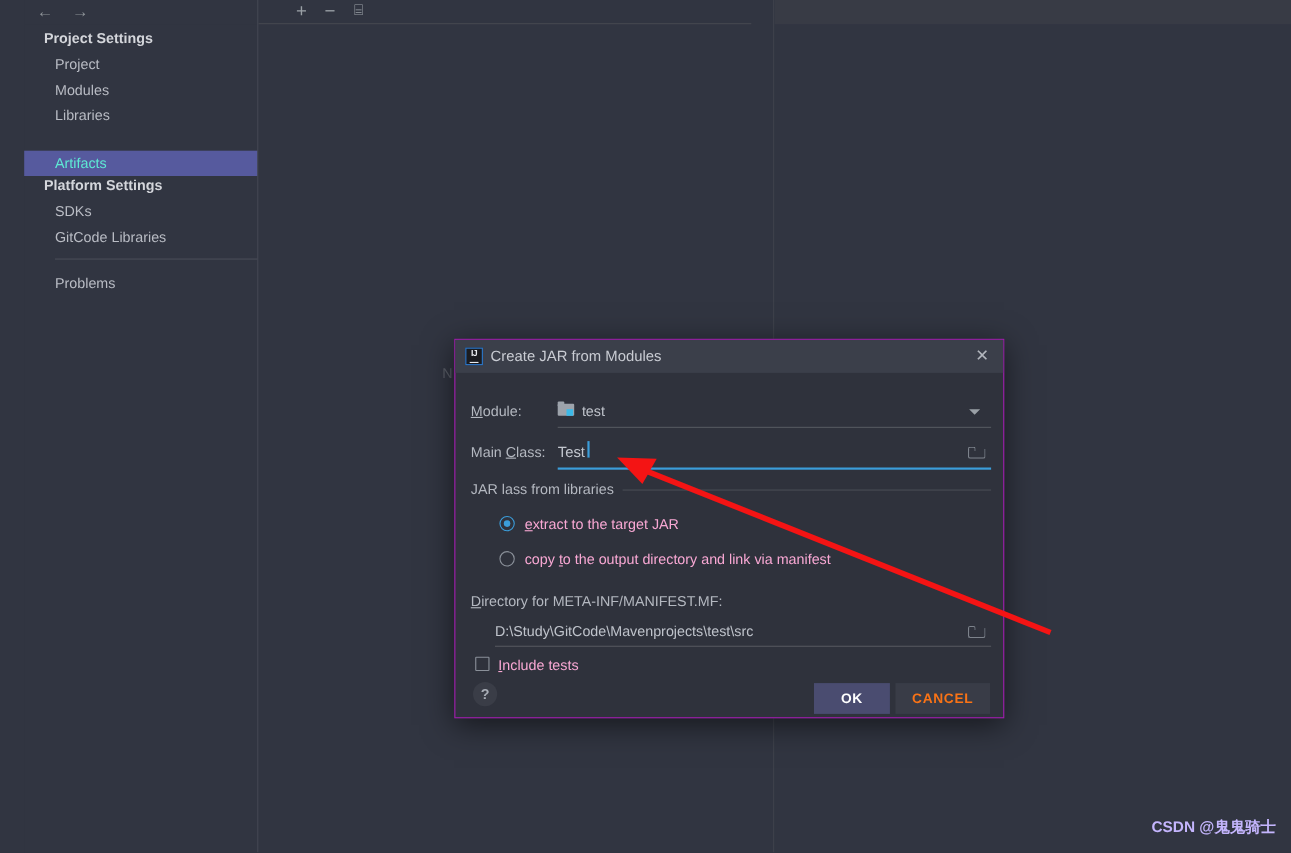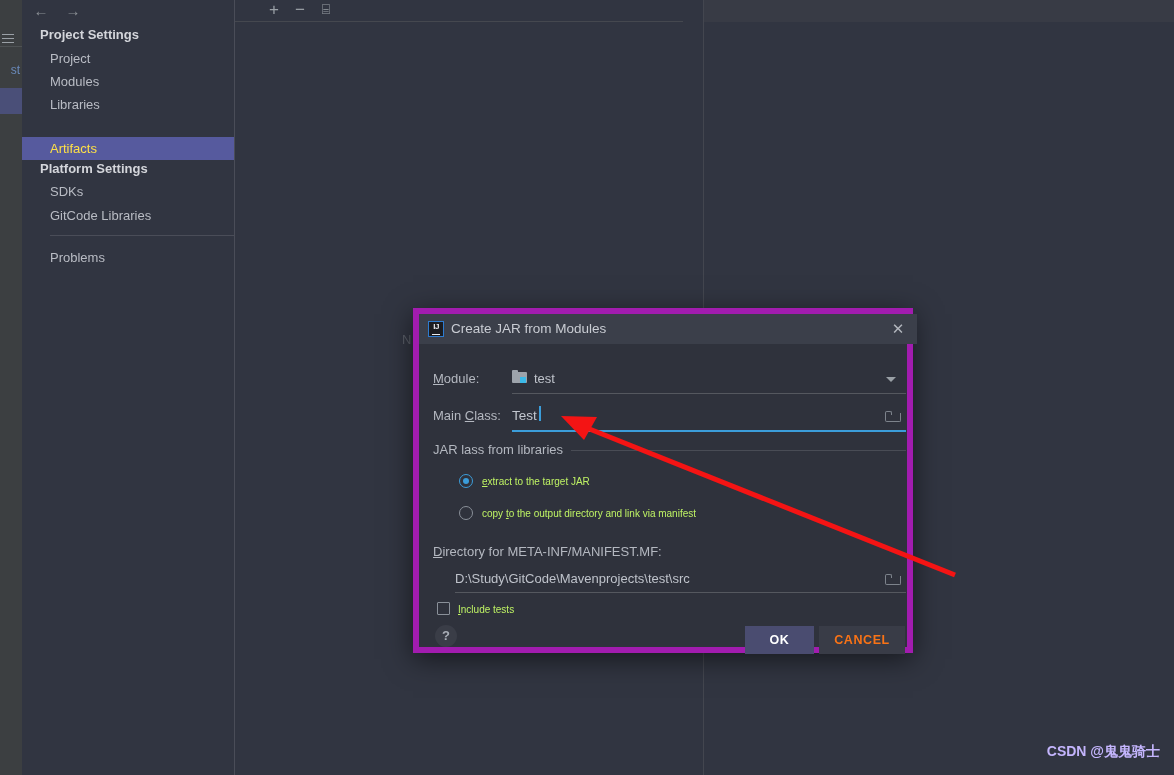--- a/index.html
+++ b/index.html
@@ -58,21 +58,21 @@
   .sb-group {
     position: absolute; left: 18px; color: #d4d6db;
     font-size: 13px; font-weight: bold; white-space: nowrap;
   }
   .sb-item {
     position: absolute; left: 0; width: 212px; height: 23px;
     color: #b9bcc4; font-size: 13px; line-height: 23px;
     padding-left: 28px; white-space: nowrap; cursor: pointer;
   }
   .sb-item.selected {
-    background: #565a9e; color: #fde047;
+    background: #565a9e; color: #5eead4;
   }
   .sb-sep {
     position: absolute; left: 28px; width: 184px; height: 1px; background: #4a4d58;
   }
 
   
   .content-pane {
     position: absolute; left: 213px; top: 0; width: 939px; height: 775px;
     background: #313541;
   }
@@ -94,21 +94,21 @@
     position: absolute; left: 469px; top: 0; width: 470px; height: 775px; background: #313541;
   }
   .pane-right-top {
     position: absolute; left: 0; top: 0; width: 470px; height: 22px; background: #383b45;
   }
 
   
   .dialog {
     position: absolute; left: 413px; top: 308px; width: 500px; height: 345px;
     background: #2f323c;
-    border: 6px solid #a21caf;
+    border: 1px solid #a21caf;
     box-shadow: 0 6px 26px rgba(0,0,0,0.55);
   }
   .dlg-title {
     position: absolute; left: 0; top: 0; width: 498px; height: 30px;
     background: #3b3f4a;
   }
   .dlg-ij-logo {
     position: absolute; left: 9px; top: 7px; width: 16px; height: 16px;
     background: #1b1c20; border: 1.5px solid #2d7bd0;
     color: #e8eaee; font-size: 8px; font-weight: bold;
@@ -172,21 +172,21 @@
   .radio {
     position: absolute; width: 14px; height: 14px; border-radius: 50%;
     border: 1.5px solid #8a9099; cursor: pointer;
   }
   .radio.on { border-color: #3b9dda; }
   .radio.on::after {
     content: ''; position: absolute; left: 3px; top: 3px;
     width: 6px; height: 6px; border-radius: 50%; background: #3b9dda;
   }
   .radio-label {
-    position: absolute; color: #bef264; font-size: 10px; line-height: 17px; white-space: nowrap; text-align: right;
+    position: absolute; color: #f9a8d4; font-size: 13px; line-height: 17px; white-space: nowrap; text-align: right;
   }
 
   .checkbox {
     position: absolute; width: 13px; height: 13px;
     border: 1.4px solid #8a9099; border-radius: 1px; cursor: pointer;
   }
 
   .btn {
     position: absolute; height: 28px;
     font-size: 12.5px; font-weight: bold; letter-spacing: 0.6px;
@@ -215,31 +215,20 @@
   .bg-letter {
     position: absolute; left: 402px; top: 332px;
     color: #5a5e68; font-size: 13px; line-height: 16px;
   }
 </style>
 </head>
 <body>
 
 <div id="root">
 
-  <div class="bg-window">
-    <div class="bg-win-top"></div>
-    <div class="bg-hamburger">
-        <i></i>
-        <i></i>
-        <i></i>
-      </div>
-    <div class="bg-win-divider"></div>
-    <div class="bg-win-text">st</div>
-    <div class="bg-win-sel"></div>
-  </div>
 
   <div class="settings-window">
 
     <div class="nav-bar">
       <div class="nav-arrow back">←</div>
       <div class="nav-arrow fwd">→</div>
     </div>
 
     <div class="sidebar">
       <div class="sb-group" style="top:5px">Project Settings</div>

